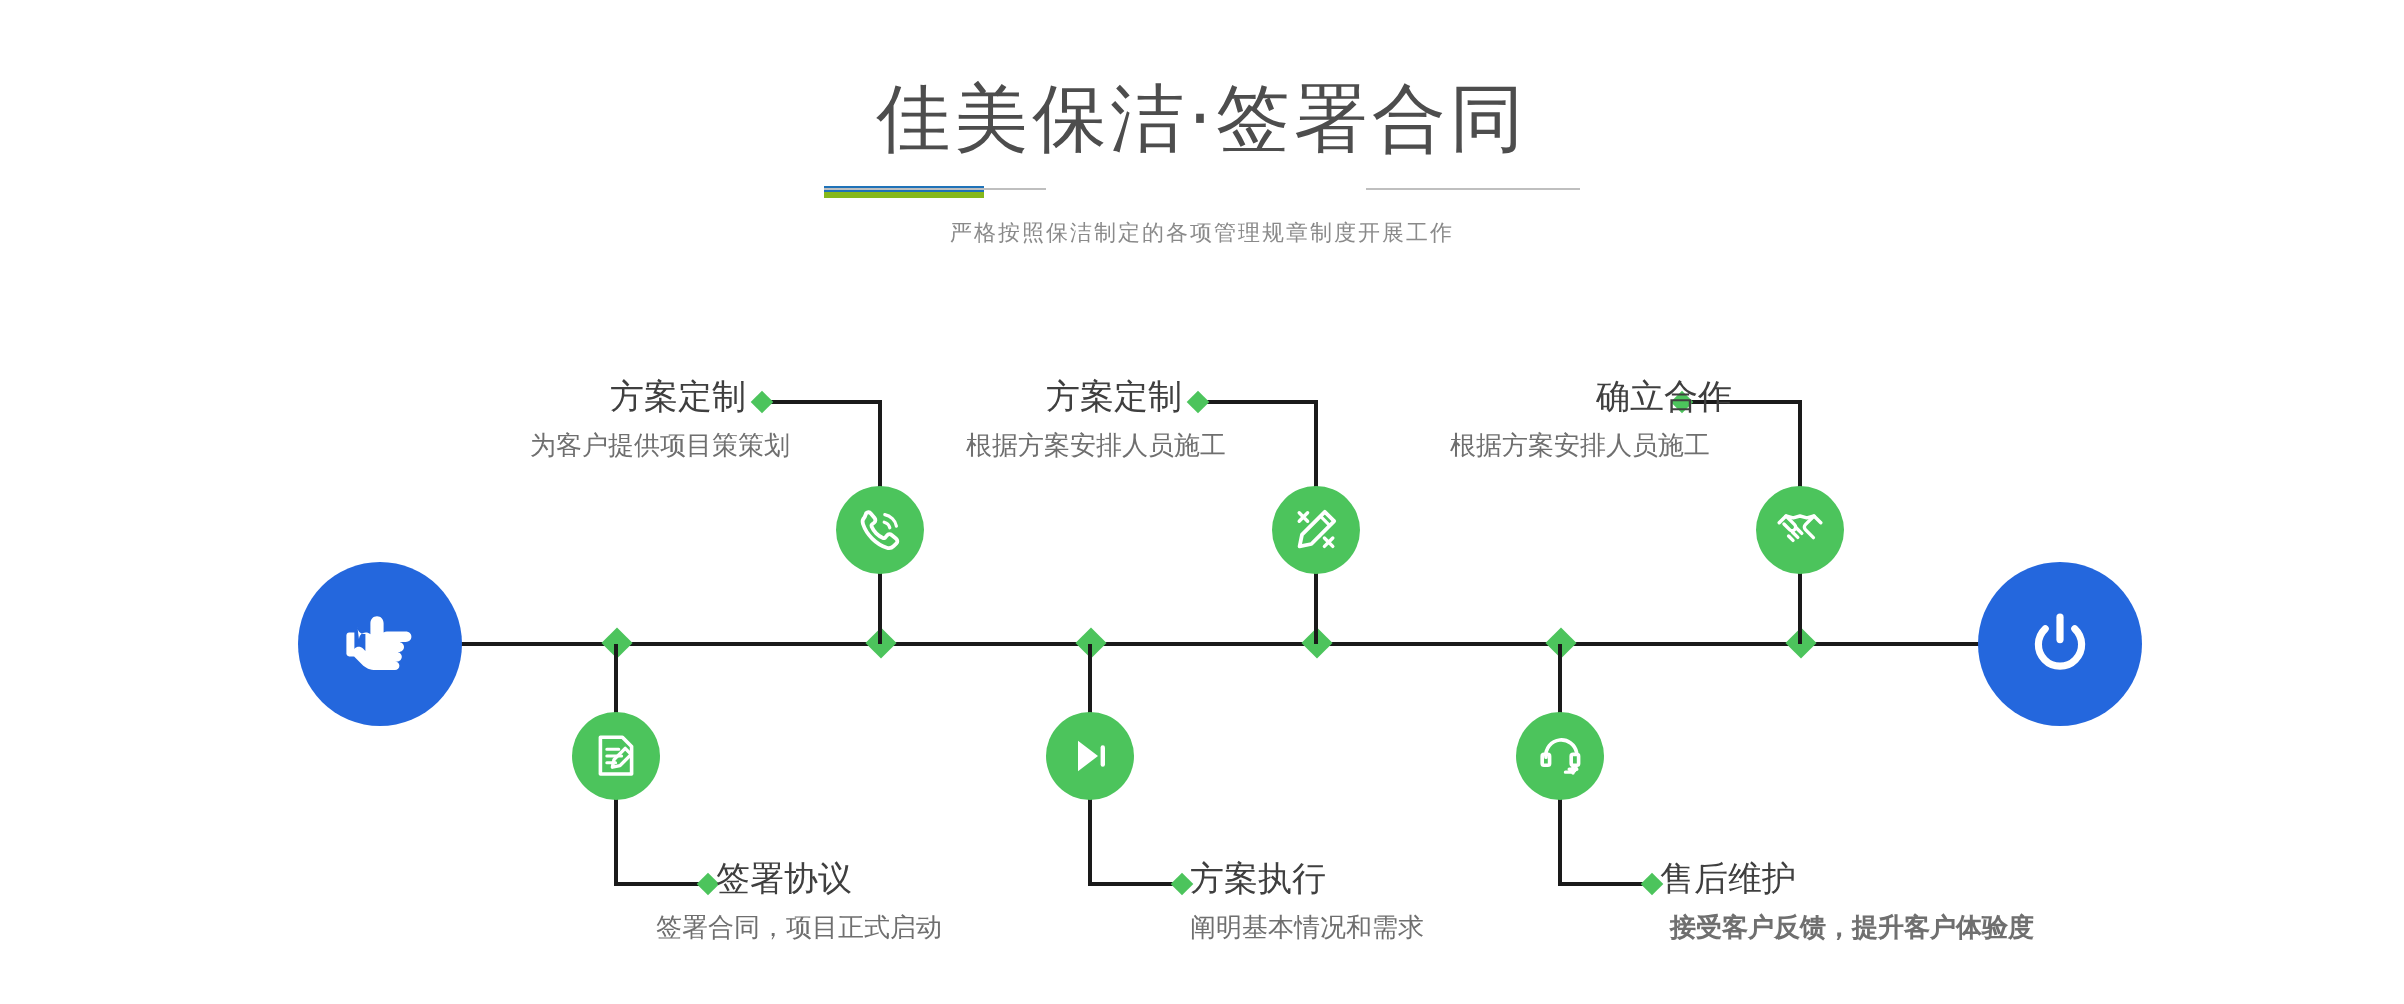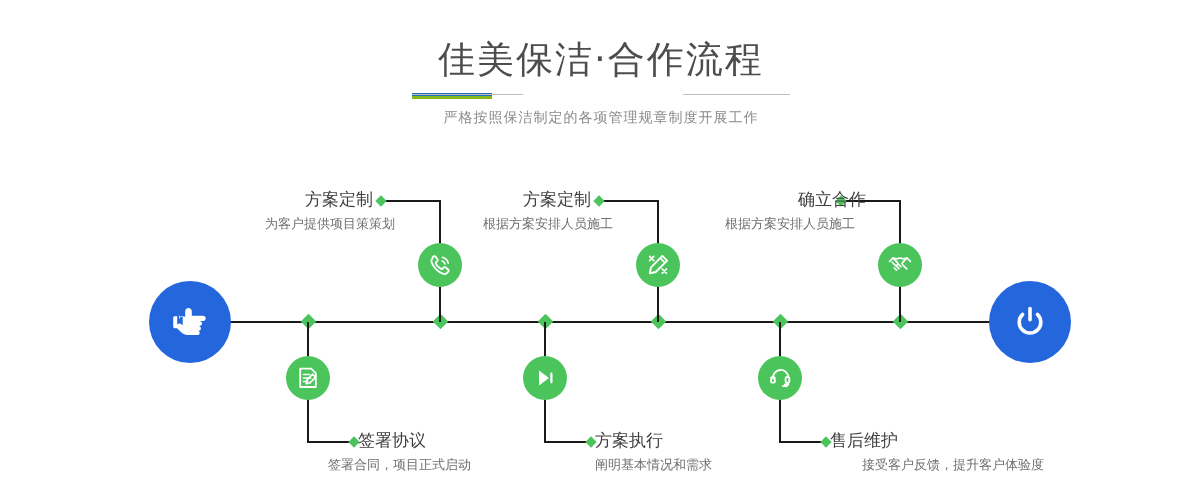--- a/index.html
+++ b/index.html
@@ -21,21 +21,21 @@
     font-family:"DejaVu Sans","Liberation Sans",sans-serif;
   }
   .hdr-rule{position:absolute;left:412px;top:93px;width:378px;height:3px;}
   .hdr-rule .seg{position:absolute;top:1px;height:1px;background:#bfbfbf;}
   .hdr-rule .seg-l{left:0;width:111px;}
   .hdr-rule .seg-r{left:271px;width:107px;}
   .hdr-rule .seg-blue{left:111px;top:0;width:80px;height:3px;background:#1f72b8;}
   .hdr-rule .seg-green{left:191px;top:0;width:80px;height:3px;background:#86b81b;}
   .hdr-sub{
     position:absolute;left:0;top:106px;width:1202px;
-    font-size:14px;line-height:22px;color:#8a8a8a;letter-spacing:1px;
+    font-size:11px;line-height:22px;color:#8a8a8a;letter-spacing:1px;
     font-family:"DejaVu Sans","Liberation Sans",sans-serif;
   }
 
   
   .axis{position:absolute;left:190px;top:321px;width:840px;height:2px;background:#1a1a1a;}
 
   .endcap{
     position:absolute;width:82px;height:82px;border-radius:50%;
     background:#2467dd;display:flex;align-items:center;justify-content:center;
   }
@@ -69,21 +69,21 @@
   }
   .lbl-right{text-align:right;}
   .tip{position:absolute;width:8px;height:8px;background:#4cc45c;transform:rotate(45deg);}
 </style>
 </head>
 <body>
 
 <div id="stage">
 
   <div class="hdr">
-    <div class="hdr-title">佳美保洁·合作流程</div>
+    <div class="hdr-title">佳美保洁·签署合同</div>
     <div class="hdr-rule">
       <div class="seg seg-l"></div>
       <div class="seg-blue"></div>
       <div class="seg-green"></div>
       <div class="seg seg-r"></div>
     </div>
     <div class="hdr-sub">严格按照保洁制定的各项管理规章制度开展工作</div>
   </div>
 
   <div class="axis"></div>
@@ -197,15 +197,15 @@
       <svg width="26" height="26" viewBox="0 0 26 26">
         <path fill="none" stroke="#ffffff" stroke-width="1.8" stroke-linecap="round" stroke-linejoin="round" d="M6.0 13.6c-0.5-4.3 2.6-8.2 6.9-8.6 4.0-0.4 7.6 2.3 8.4 6.2"></path>
         <path fill="none" stroke="#ffffff" stroke-width="1.8" stroke-linejoin="round" d="M5.0 12.2h1.9c0.5 0 0.9 0.4 0.9 0.9v3.6c0 0.5-0.4 0.9-0.9 0.9H5.0c-0.5 0-0.9-0.4-0.9-0.9v-3.6c0-0.5 0.4-0.9 0.9-0.9z"></path>
         <path fill="none" stroke="#ffffff" stroke-width="1.8" stroke-linejoin="round" d="M19.5 12.2h1.9c0.5 0 0.9 0.4 0.9 0.9v3.6c0 0.5-0.4 0.9-0.9 0.9h-1.9c-0.5 0-0.9-0.4-0.9-0.9v-3.6c0-0.5 0.4-0.9 0.9-0.9z"></path>
         <path fill="none" stroke="#ffffff" stroke-width="1.6" stroke-linecap="round" d="M21.0 17.8v1.0c0 1.3-1.0 2.3-2.3 2.3h-3.0"></path>
         <path fill="none" stroke="#ffffff" stroke-width="1.7" stroke-linecap="round" d="M17.6 19.6h3.8M19.5 17.7v3.8"></path>
       </svg>
     </span>
   </div>
   <div class="lbl-title" style="left:830px;top:429px;">售后维护</div>
-  <div class="lbl-desc" style="left:862px;top:455px;">接受客户反馈，提升客户体验度</div>
+  <div class="lbl-desc" style="left:835px;top:455px;font-weight:bold;">接受客户反馈，提升客户体验度</div>
 
 </div>
 
 </body></html>

